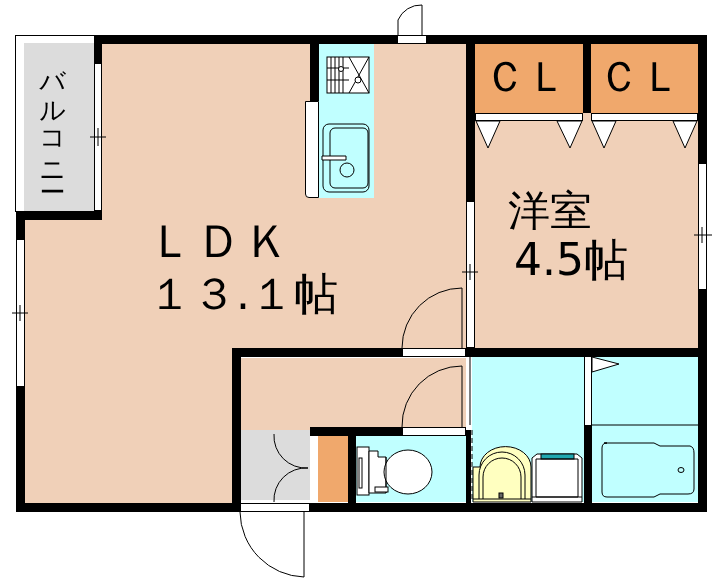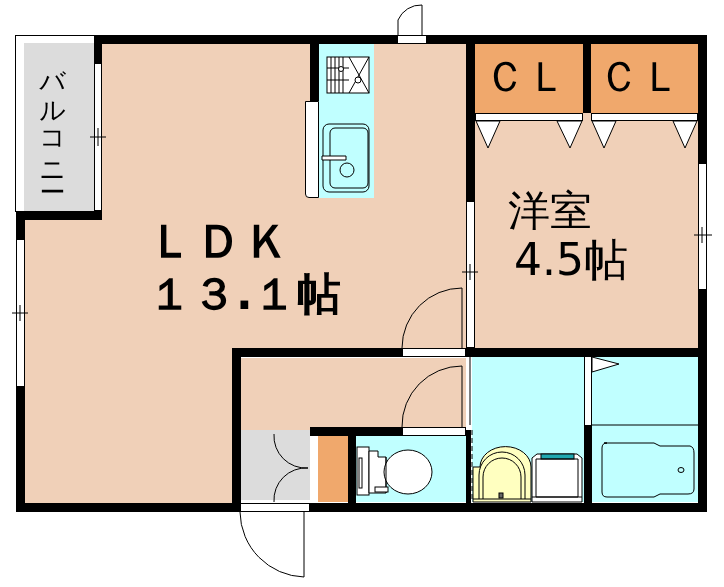--- a/index.html
+++ b/index.html
@@ -122,18 +122,18 @@
     <path d="M592 425 L698 425"></path>
     <path d="M604 443 L654 443 L660 446 L690 446 Q694 447 694 453 L694 489 Q694 494 688 494 L660 494 L654 497 L607 497 Q602 497 602 492 L602 448 Q602 443 607 443 Z"></path>
     <ellipse cx="681" cy="470" rx="3" ry="2.5"></ellipse>
 
     <path d="M472 430 L472 502" stroke-dasharray="5 3"></path>
     <path d="M470 356 L470 425" stroke="#000"></path>
   </g>
 </svg>
 
 <div class="label" style="left:44px;top:52px;width:22px;font-size:26px;writing-mode:vertical-rl;letter-spacing:2px;font-weight:normal;">バルコニー</div>
-<div class="label" style="left:148px;top:218px;font-size:46px;font-weight:bold;letter-spacing:2px;">ＬＤＫ</div>
-<div class="label" style="left:148px;top:272px;font-size:44px;font-weight:bold;">１３.１帖</div>
+<div class="label" style="left:148px;top:218px;font-size:46px;font-weight:normal;letter-spacing:2px;">ＬＤＫ</div>
+<div class="label" style="left:148px;top:272px;font-size:44px;font-weight:normal;">１３.１帖</div>
 <div class="label" style="left:508px;top:190px;font-size:42px;font-weight:normal;">洋室</div>
 <div class="label" style="left:514px;top:238px;font-size:44px;font-weight:normal;">4.5帖</div>
 <div class="label" style="left:484px;top:56px;font-size:42px;font-weight:normal;">ＣＬ</div>
 <div class="label" style="left:598px;top:56px;font-size:42px;font-weight:normal;">ＣＬ</div>
 
 </body></html>

